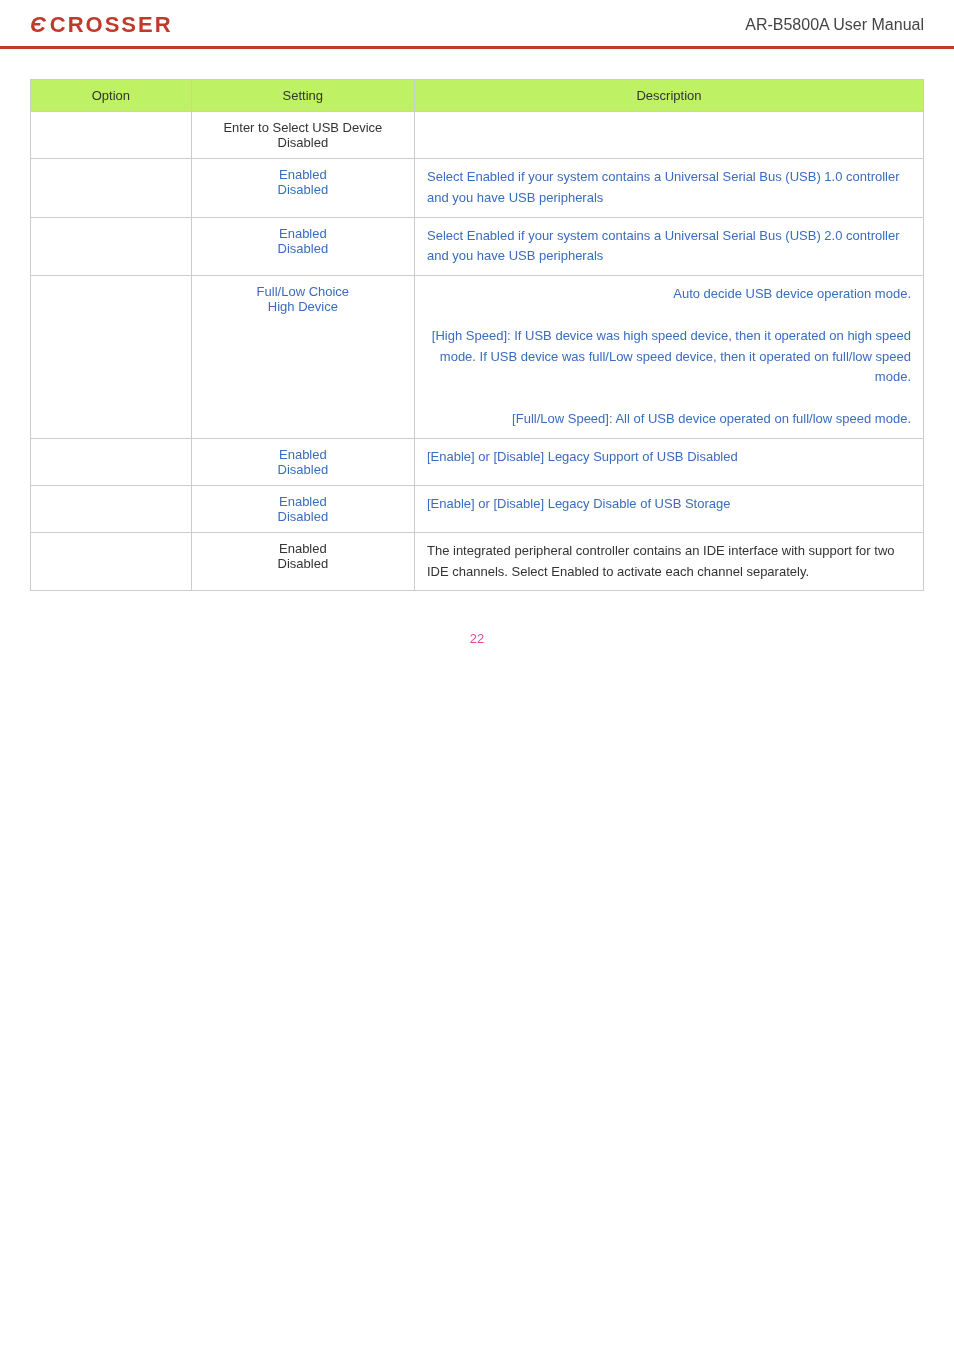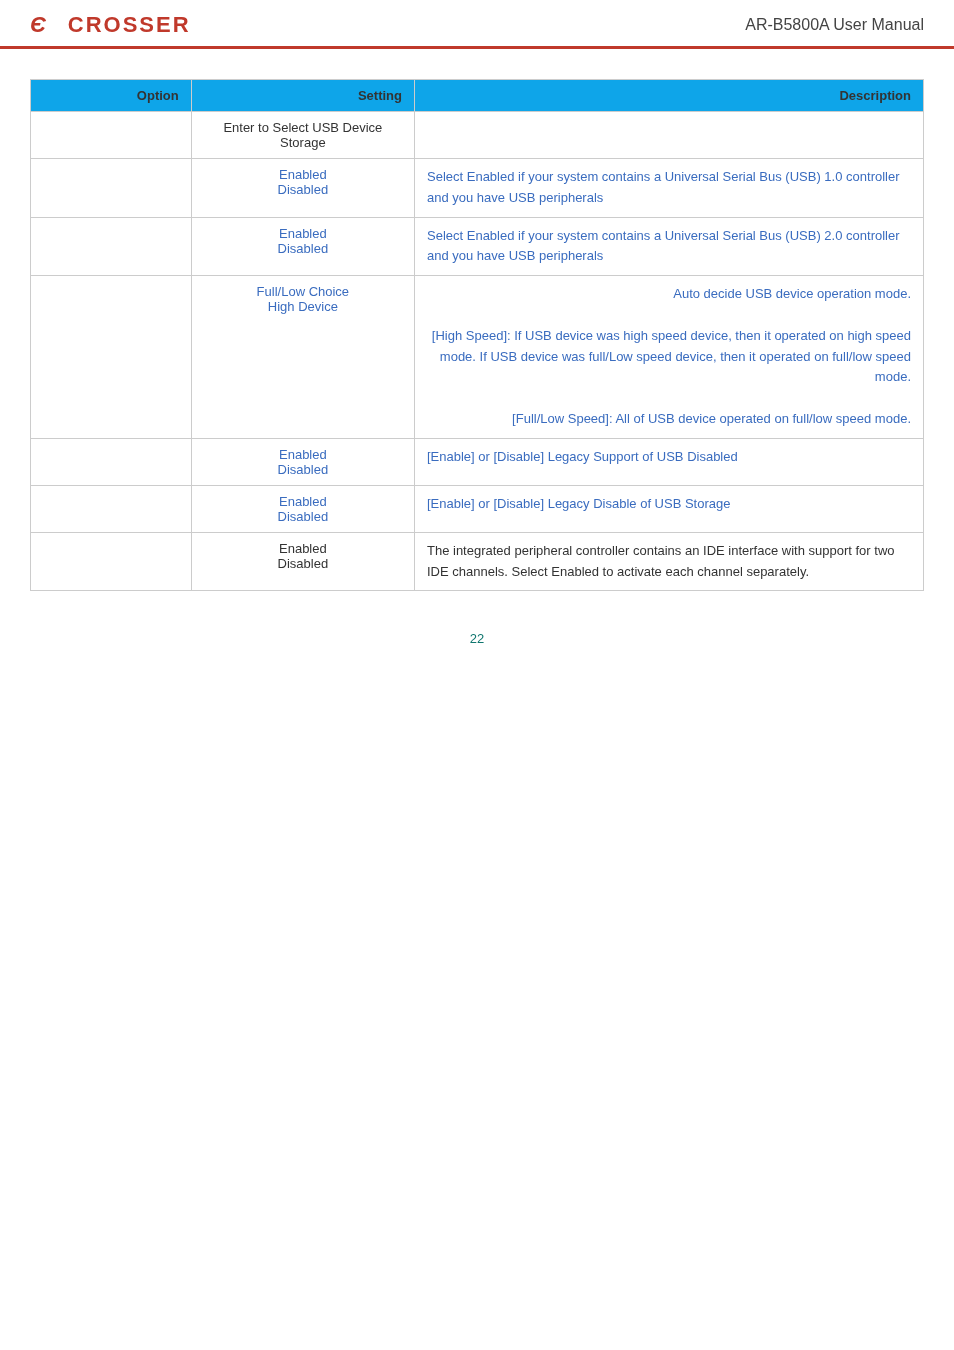--- a/index.html
+++ b/index.html
@@ -29,21 +29,20 @@
       color: #c0392b;
       font-size: 22px;
       font-weight: bold;
       font-style: italic;
     }
     .logo-text {
       color: #c0392b;
       font-size: 22px;
       font-weight: bold;
       letter-spacing: 2px;
-      margin-left: 18px;
     }
     .header-title {
       font-size: 16px;
       color: #444;
       font-weight: normal;
     }
 
     
     .content {
       padding: 30px 30px 20px 30px;
@@ -54,41 +53,41 @@
       width: 100%;
       border-collapse: collapse;
       border: 1px solid #ccc;
     }
     th, td {
       border: 1px solid #ccc;
       padding: 8px 12px;
       vertical-align: top;
     }
     thead th {
-      background: #0ea5e9;
-      font-weight: bold;
-      text-align: right;
+      background: #bef264;
+      font-weight: normal;
+      text-align: center;
       color: #333;
     }
     th:first-child { width: 18%; }
     th:nth-child(2) { width: 25%; }
     th:nth-child(3) { width: 57%; }
 
     td:first-child { text-align: center; }
     td:nth-child(2) { text-align: center; }
     td:nth-child(3) { text-align: left; }
 
     .blue { color: #3a6cbf; }
     .desc-text { color: #3a6cbf; line-height: 1.6; text-align: right; }
     .desc-text-black { color: #333; line-height: 1.6; }
 
     .footer {
       text-align: center;
       padding: 20px;
-      color: #0f766e;
+      color: #ec4899;
       font-size: 13px;
     }
   </style>
 </head>
 <body>
 
 <div class="header">
   <div class="logo">
     <span class="logo-icon">Є</span>
     <span class="logo-text">CROSSER</span>
@@ -104,21 +103,21 @@
         <th>Setting</th>
         <th>Description</th>
       </tr>
     </thead>
     <tbody>
 
 
       <tr>
         <td></td>
         <td>
-          <div>Enter to Select USB Device Storage</div>
+          <div>Enter to Select USB Device Disabled</div>
         </td>
         <td></td>
       </tr>
 
       <tr>
         <td></td>
         <td>
           <div class="blue">Enabled</div>
           <div class="blue">Disabled</div>
         </td>

